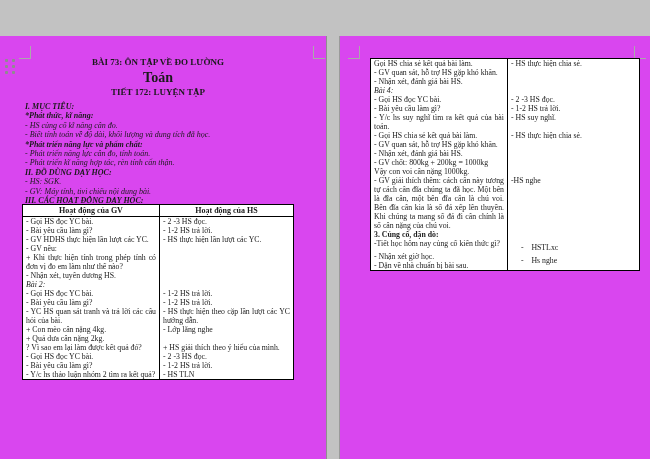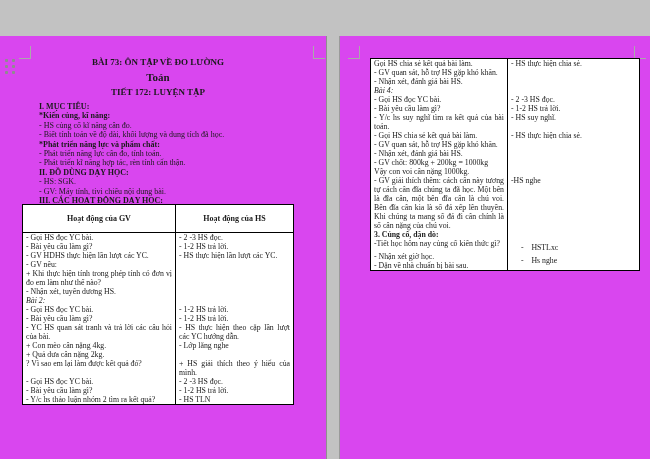--- a/index.html
+++ b/index.html
@@ -19,31 +19,31 @@
   .drag-handle span{width:3px;height:3px;background:#8d8d8d;border-radius:1px;}
   
   .mark{position:absolute;width:11px;height:12px;border:0 solid #aaaaaa;}
   .mark.tl{border-right-width:1px;border-bottom-width:1px;}
   .mark.tr{border-left-width:1px;border-bottom-width:1px;}
   .mark.bl{border-right-width:1px;border-top-width:1px;}
   .mark.br{border-left-width:1px;border-top-width:1px;}
   
   .titles{position:absolute;left:22px;top:19px;width:272px;text-align:center;}
   .titles div{font-weight:bold;font-size:9px;height:15px;line-height:15px;white-space:nowrap;}
-  .titles .t2{font-size:11px;}
-  
-  .sections{position:absolute;left:39px;top:66px;width:264px;font-size:8px;}
+  .titles .t2{font-size:14px;}
+  
+  .sections{position:absolute;left:25px;top:66px;width:264px;font-size:8px;font-style:italic;}
   .sections .line{line-height:9.4px;}
   
   table.acts{border-collapse:collapse;table-layout:fixed;position:absolute;
     border:1px solid #000;background:#fff;}
   #p1-table{left:22px;top:168px;width:272px;}
   #p2-table{left:30px;top:22px;width:270px;}
   table.acts th{border:1px solid #000;font-weight:bold;font-size:8px;height:11px;
-    line-height:11px;padding:8px;text-align:center;}
+    line-height:11px;padding:0;text-align:center;}
   table.acts td{border-left:1px solid #000;border-right:1px solid #000;
     vertical-align:top;padding:0 3px;font-size:7.8px;}
   table.acts td .line{line-height:9px;text-align:justify;}
   .line.b{font-weight:bold;}
   .line.i{font-style:italic;}
   .line.list{white-space:pre-wrap;text-align:left;padding-left:10px;margin-top:4px;}
 </style>
 </head>
 <body>
 
@@ -62,21 +62,21 @@
   <div class="mark br" style="left:300px;top:447px;"></div>
 
   <div class="titles">
     <div class="t1">BÀI 73: ÔN TẬP VỀ ĐO LƯỜNG</div>
     <div class="t2">Toán</div>
     <div class="t3">TIẾT 172: LUYỆN TẬP</div>
   </div>
 
   <div class="sections">
       <div class="line b">I. MỤC TIÊU:</div>
-      <div class="line b">*Kiến củng, kĩ năng:</div>
+      <div class="line b">*Phát thức, kĩ năng:</div>
       <div class="line n">- HS củng cố kĩ năng cân đo.</div>
       <div class="line n">- Biết tính toán về độ dài, khối lượng và dung tích đã học.</div>
       <div class="line b">*Phát triển năng lực và phẩm chất:</div>
       <div class="line n">- Phát triển năng lực cân đo, tính toán.</div>
       <div class="line n">- Phát triển kĩ năng hợp tác, rèn tính cẩn thận.</div>
       <div class="line b">II. ĐỒ DÙNG DẠY HỌC:</div>
       <div class="line n">- HS: SGK.</div>
       <div class="line n">- GV: Máy tính, tivi chiếu nội dung bài.</div>
       <div class="line b">III. CÁC HOẠT ĐỘNG DẠY HỌC:</div>
     </div>

